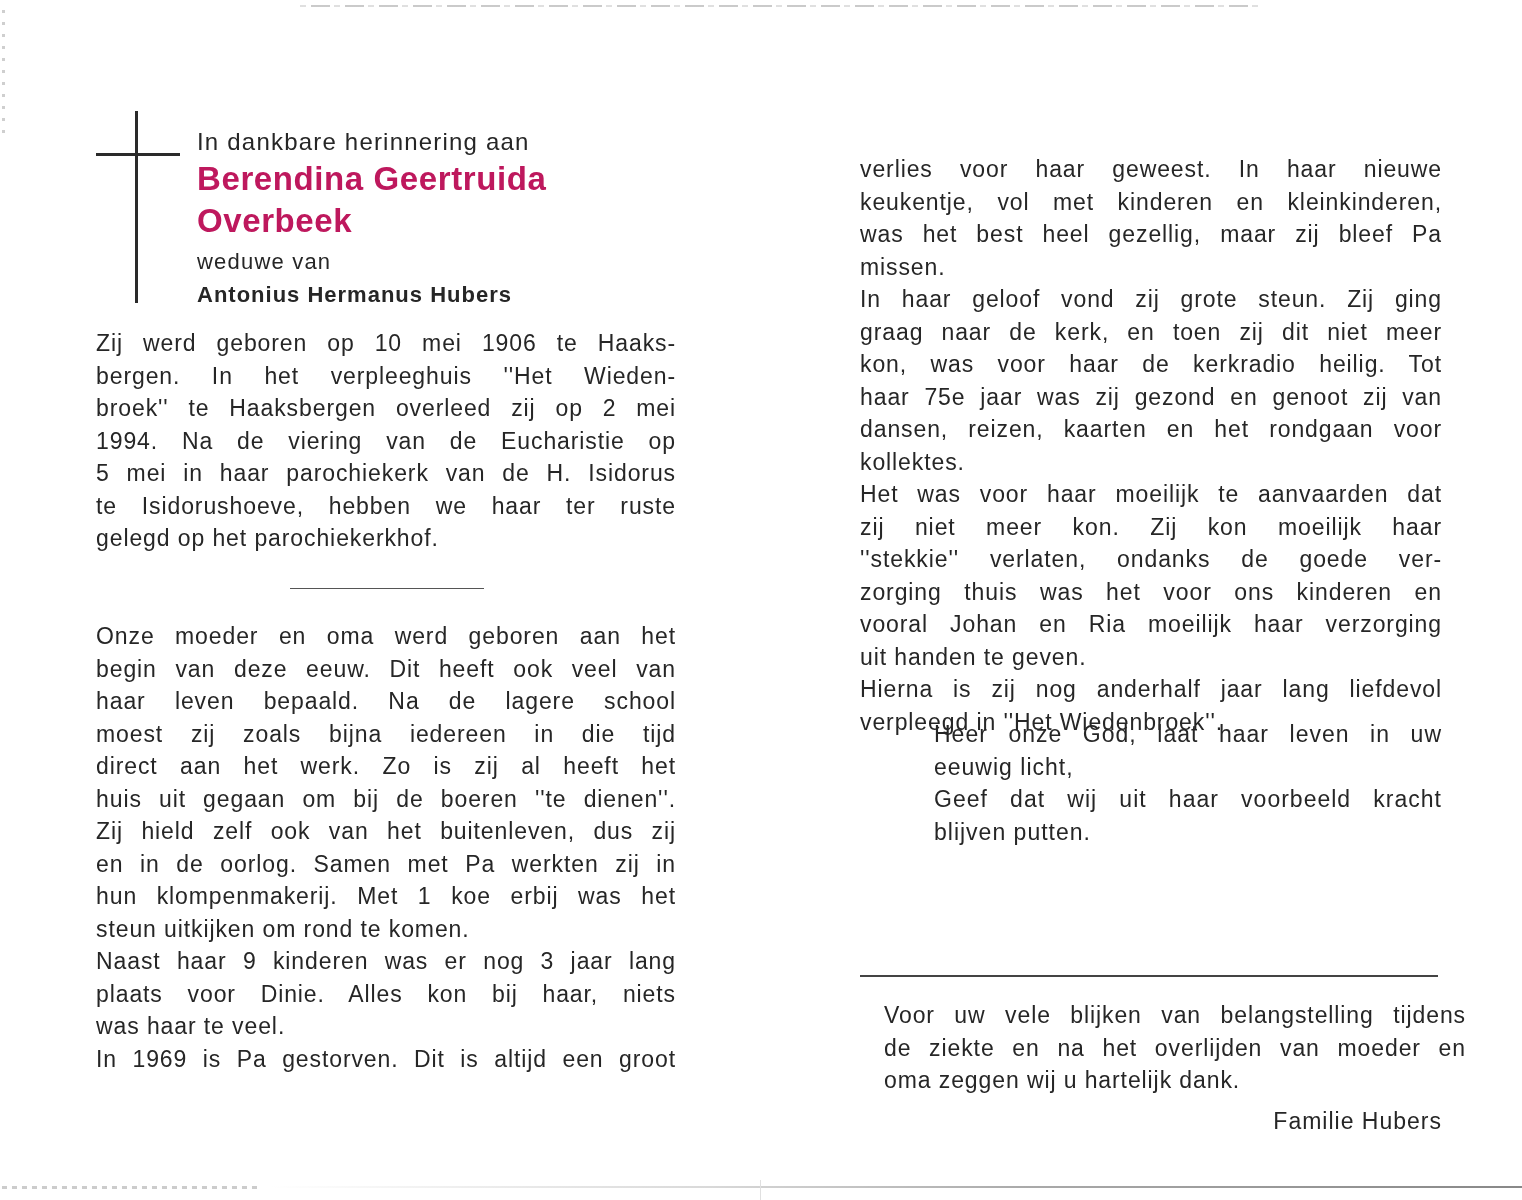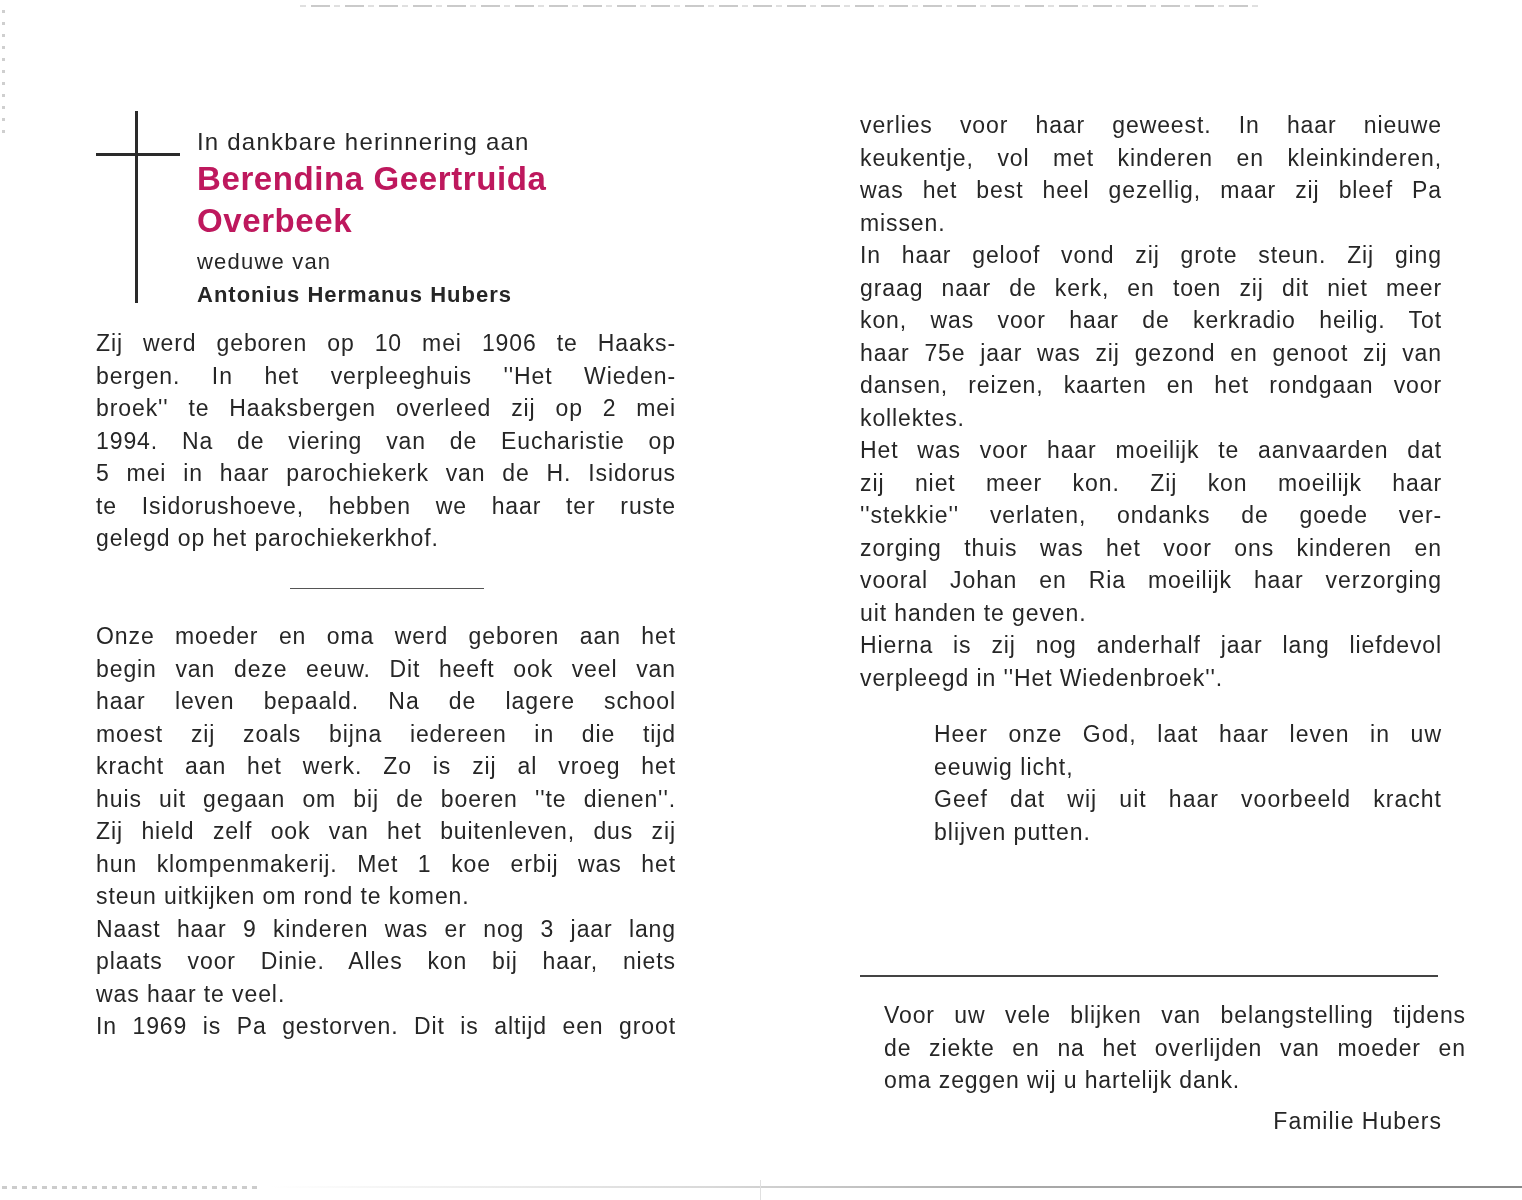--- a/index.html
+++ b/index.html
@@ -32,21 +32,21 @@
     .header { position: absolute; left: 197px; top: 126px; }
     .intro { font-size: 24px; letter-spacing: 1.2px; line-height: 32px; }
     .name { font-size: 33px; font-weight: bold; line-height: 42px; letter-spacing: 0.6px; color: #be185d; }
     .widow { font-size: 22px; letter-spacing: 1.2px; line-height: 32px; margin-top: 4px; }
     .spouse { font-size: 22px; font-weight: bold; letter-spacing: 1px; line-height: 34px; }
 
     .col { position: absolute; font-size: 23px; line-height: 32.5px; letter-spacing: 0.9px; }
     .col p { margin: 0; text-align: justify; text-align-last: justify; }
     .col p.last { text-align-last: left; }
     .left-col { left: 96px; width: 580px; }
-    .right-col { left: 860px; width: 582px; }
+    .right-col { left: 860px; width: 582px; margin-top: 44px; }
 
     .sep-short { position: absolute; left: 290px; top: 588px; width: 194px; height: 1px; background: #555; }
     .sep-long { position: absolute; left: 860px; top: 975px; width: 578px; height: 2px; background: #444; }
 
     .prayer { position: absolute; left: 934px; top: 718px; width: 508px; font-size: 23px; line-height: 32.5px; letter-spacing: 1px; }
     .prayer p { margin: 0; text-align: justify; text-align-last: justify; }
     .prayer p.last { text-align-last: left; }
 
     .thanks { position: absolute; left: 860px; top: 999px; width: 582px; font-size: 23px; line-height: 32.5px; letter-spacing: 0.9px; margin-left: 24px; }
     .thanks p { margin: 0; text-align: justify; text-align-last: justify; }
@@ -85,23 +85,24 @@
   <p class="last">gelegd op het parochiekerkhof.</p>
 </div>
 
 <div class="sep-short"></div>
 
 <div class="col left-col" style="top:620px;">
   <p>Onze moeder en oma werd geboren aan het</p>
   <p>begin van deze eeuw. Dit heeft ook veel van</p>
   <p>haar leven bepaald. Na de lagere school</p>
   <p>moest zij zoals bijna iedereen in die tijd</p>
-  <p>kracht aan het werk. Zo is zij al vroeg het</p>
+  <p>direct aan het werk. Zo is zij al heeft het</p>
   <p>huis uit gegaan om bij de boeren ''te dienen''.</p>
   <p>Zij hield zelf ook van het buitenleven, dus zij</p>
+  <p>en in de oorlog. Samen met Pa werkten zij in</p>
   <p>hun klompenmakerij. Met 1 koe erbij was het</p>
   <p class="last">steun uitkijken om rond te komen.</p>
   <p>Naast haar 9 kinderen was er nog 3 jaar lang</p>
   <p>plaats voor Dinie. Alles kon bij haar, niets</p>
   <p class="last">was haar te veel.</p>
   <p>In 1969 is Pa gestorven. Dit is altijd een groot</p>
 </div>
 
 <div class="col right-col" style="top:109px;">
   <p>verlies voor haar geweest. In haar nieuwe</p>

